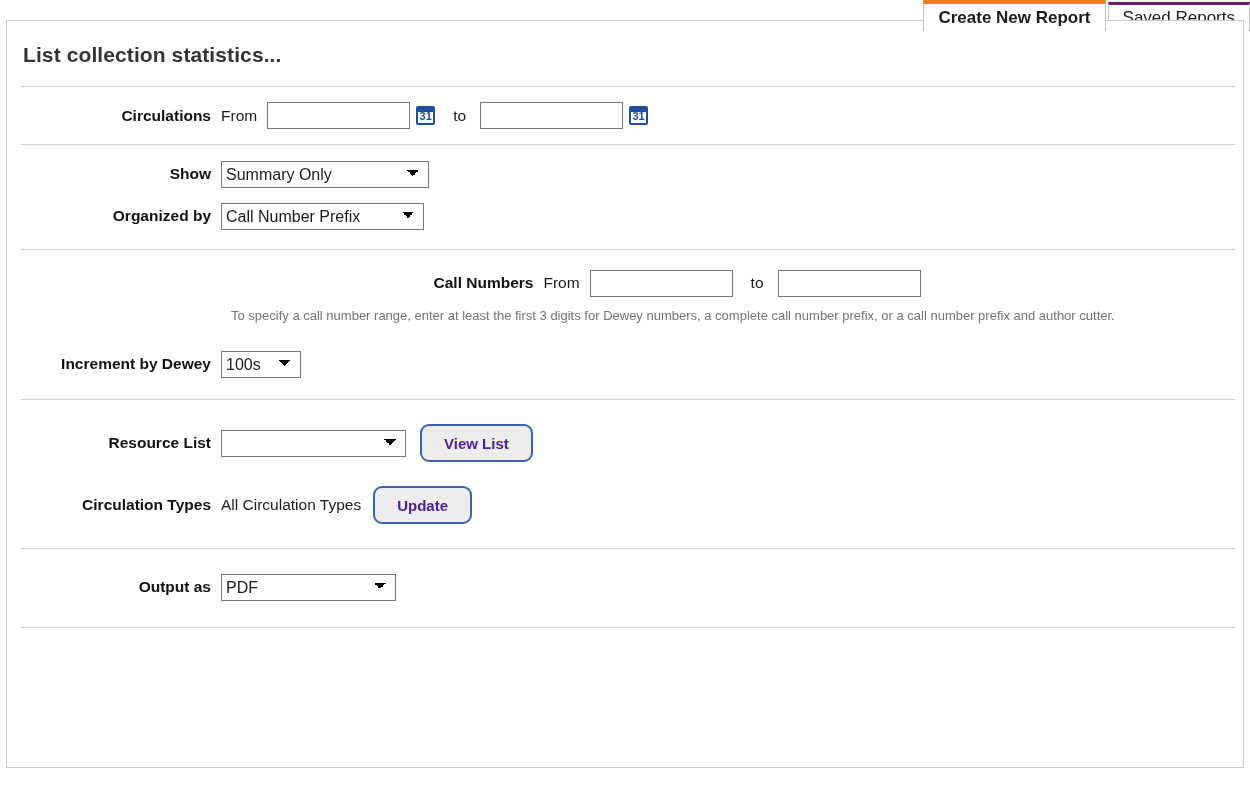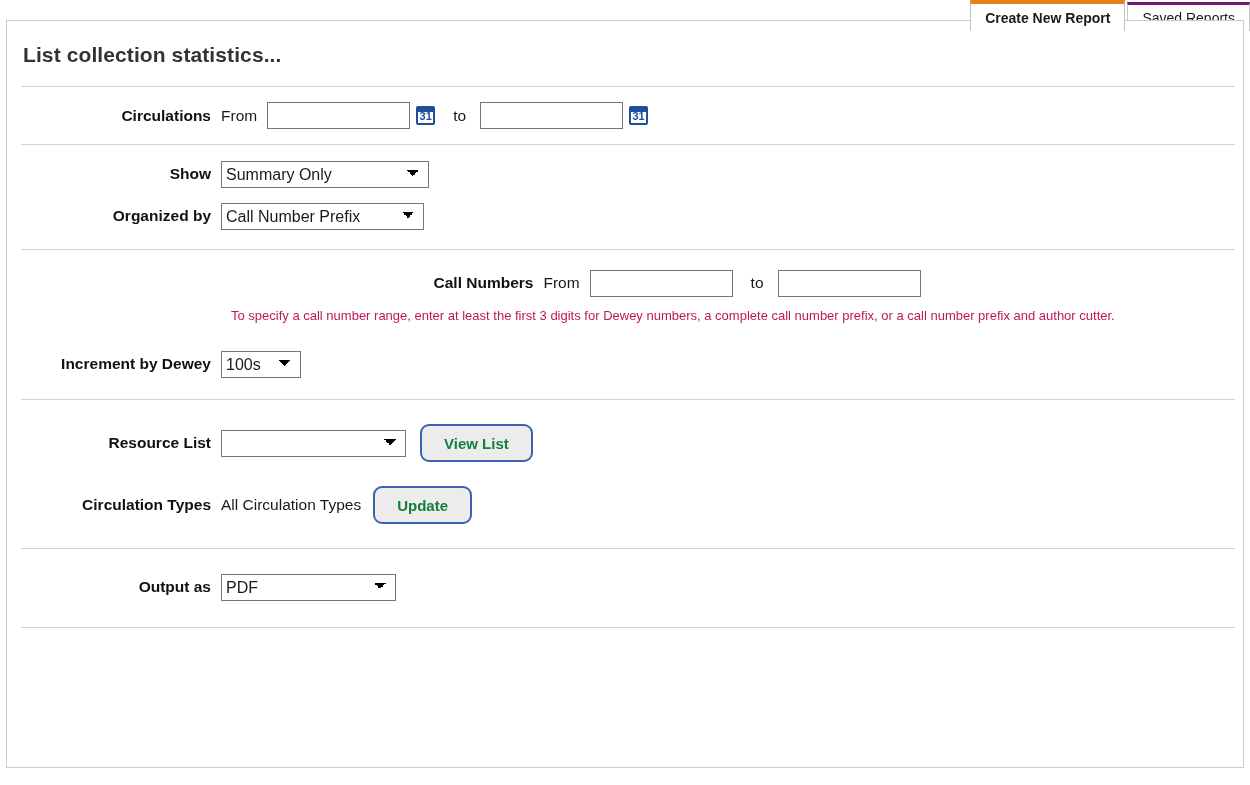--- a/index.html
+++ b/index.html
@@ -32,21 +32,21 @@
   .tab {
     box-sizing: border-box;
     height: 30px;
     display: flex;
     align-items: center;
     justify-content: center;
     padding: 0 14px;
     background: #ffffff;
     border: 1px solid #c8c8c8;
     border-bottom: none;
-    font-size: 14px;
+    font-size: 17px;
     color: #1b1b1b;
     white-space: nowrap;
   }
   .tab.active {
     border-top: 4px solid #e8801a;
     font-weight: bold;
     height: 31px;
     z-index: 3;
     border-left: 1px solid #c0c0c0;
     border-right: 1px solid #c0c0c0;
@@ -172,21 +172,21 @@
     z-index: 2;
     padding-bottom: 1px;
   }
 
   
   .btn-outline {
     box-sizing: border-box;
     border: 2px solid #3b63ad;
     border-radius: 9px;
     background: #ececec;
-    color: #15803d;
+    color: #4c1d95;
     font-weight: bold;
     font-size: 15px;
     font-family: "Liberation Sans", sans-serif;
     height: 38px;
     padding: 0 22px;
     cursor: pointer;
     display: inline-flex;
     align-items: center;
     justify-content: center;
     white-space: nowrap;
@@ -206,21 +206,21 @@
     padding: 0 26px;
     cursor: pointer;
     display: inline-flex;
     align-items: center;
     justify-content: center;
     white-space: nowrap;
   }
 
   .help-text {
     font-size: 13px;
-    color: #be185d;
+    color: #737373;
     padding-left: 224px;
     white-space: nowrap;
   }
 
   .actions {
     display: flex;
     justify-content: center;
     gap: 24px;
   }
 </style>

